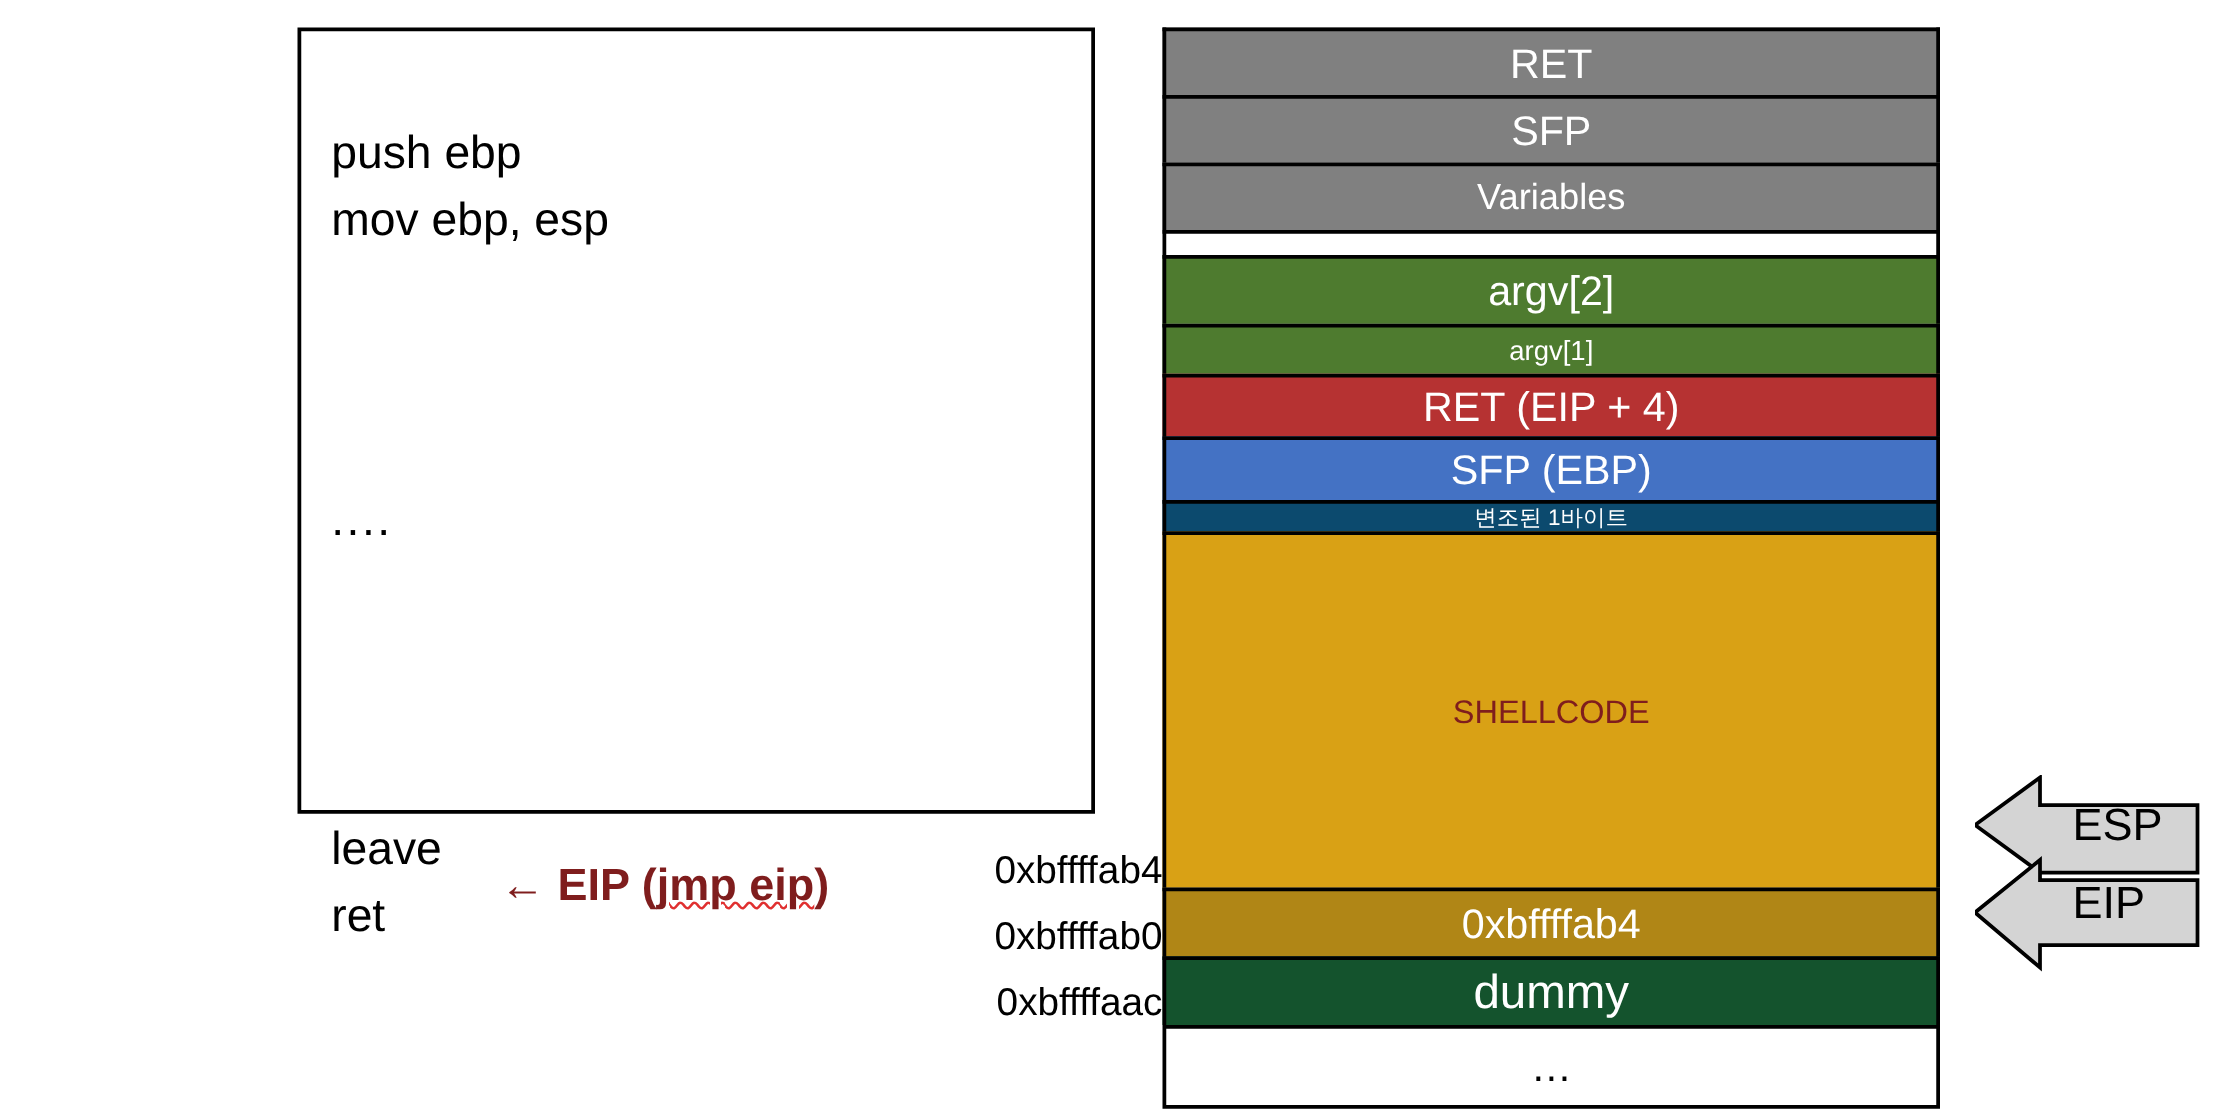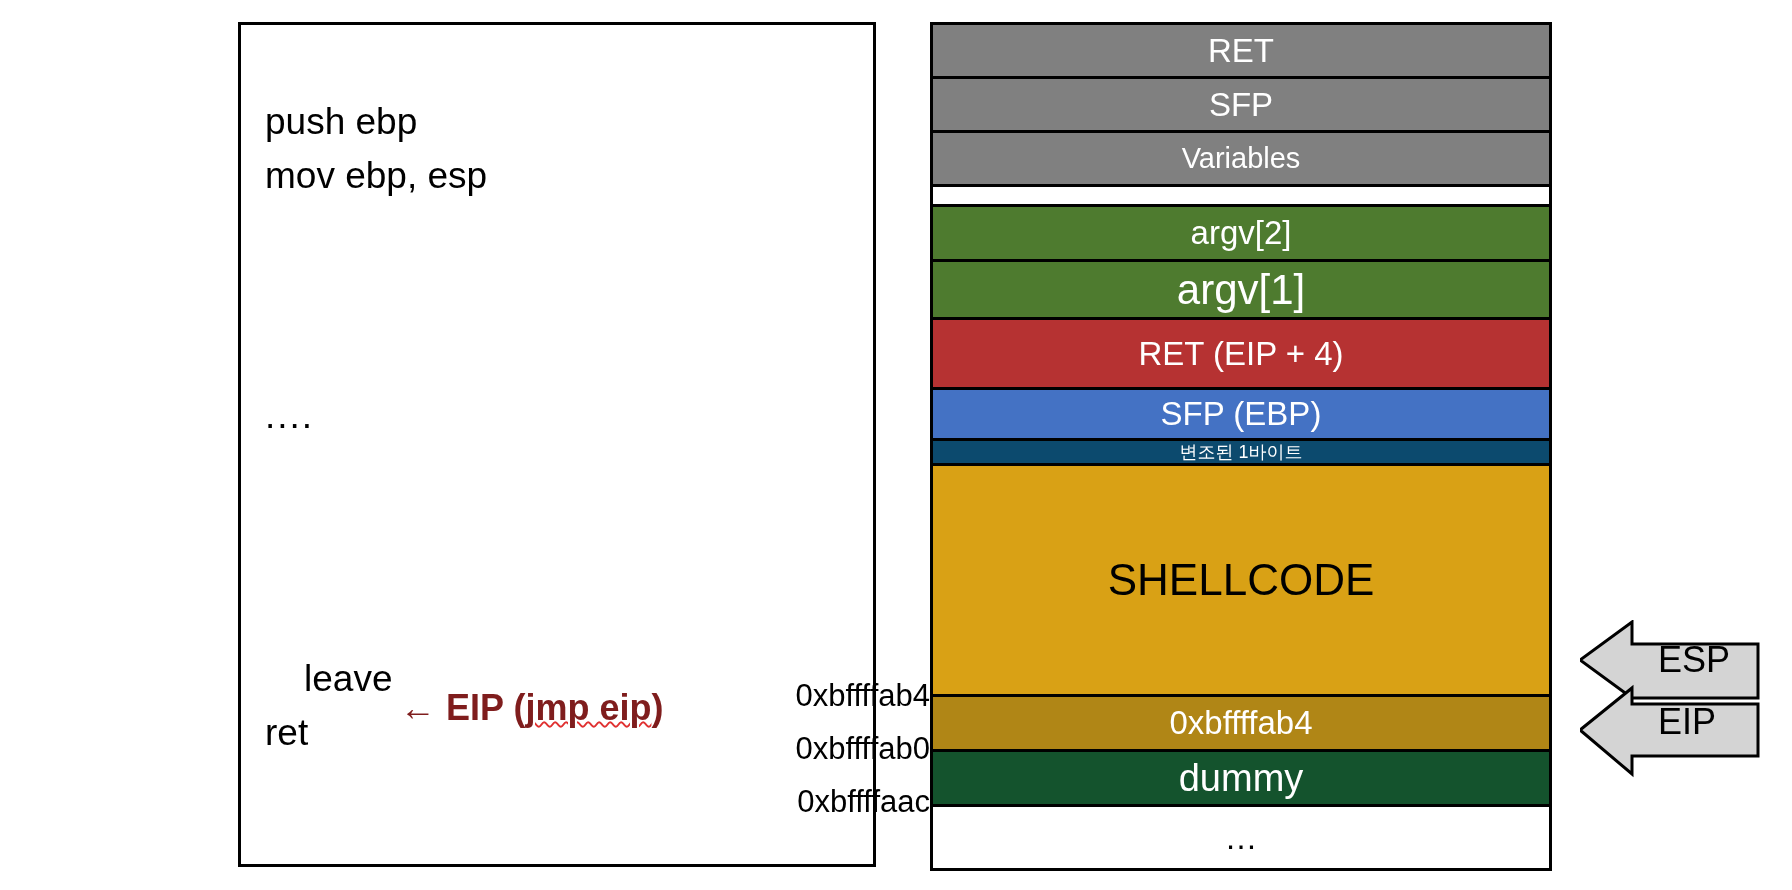--- a/index.html
+++ b/index.html
@@ -14,37 +14,37 @@
     font-family: "Liberation Sans", sans-serif;
     overflow: hidden;
   }
 
   
   #code-panel {
     position: absolute;
     left: 238px;
     top: 22px;
     width: 638px;
-    height: 845px;
+    height: 629px;
     border: 3px solid #000000;
     box-sizing: border-box;
     background: #ffffff;
   }
   .code-line {
     position: absolute;
     left: 24px;
     font-size: 37px;
     line-height: 1.0;
     color: #000000;
     white-space: pre;
   }
   #code-push  { top: 78px; }
   #code-mov   { top: 132px; }
   #code-dots  { top: 372px; letter-spacing: 2px; }
-  #code-leave { top: 635px; margin-left: 39px; }
+  #code-leave { top: 635px; }
   #code-ret   { top: 689px; }
 
   #eip-note {
     position: absolute;
     left: 400px;
     top: 687px;
     font-size: 36px;
     font-weight: bold;
     color: #7f1d1d;
     white-space: pre;
@@ -133,25 +133,25 @@
 <div class="addr-label" id="addr-0">0xbffffab4</div>
 <div class="addr-label" id="addr-1">0xbffffab0</div>
 <div class="addr-label" id="addr-2">0xbffffaac</div>
 
 <div id="stack">
     <div class="stack-row" style="height: 54px; background: rgb(128, 128, 128); color: rgb(255, 255, 255); font-size: 33px;"><span>RET</span></div>
     <div class="stack-row" style="height: 54px; background: rgb(128, 128, 128); color: rgb(255, 255, 255); font-size: 33px;"><span>SFP</span></div>
     <div class="stack-row" style="height: 54px; background: rgb(128, 128, 128); color: rgb(255, 255, 255); font-size: 29px;"><span>Variables</span></div>
     <div class="stack-row" style="height: 20px; background: rgb(255, 255, 255); color: rgb(0, 0, 0); font-size: 33px;"><span></span></div>
     <div class="stack-row" style="height: 55px; background: rgb(78, 123, 47); color: rgb(255, 255, 255); font-size: 33px;"><span>argv[2]</span></div>
-    <div class="stack-row" style="height: 58px; background: rgb(78, 123, 47); color: rgb(255, 255, 255); font-size: 42px;"><span>argv[1]</span></div>
-    <div class="stack-row" style="height: 70px; background: rgb(182, 50, 50); color: rgb(255, 255, 255); font-size: 33px;"><span>RET (EIP + 4)</span></div>
+    <div class="stack-row" style="height: 40px; background: rgb(78, 123, 47); color: rgb(255, 255, 255); font-size: 22px;"><span>argv[1]</span></div>
+    <div class="stack-row" style="height: 50px; background: rgb(182, 50, 50); color: rgb(255, 255, 255); font-size: 33px;"><span>RET (EIP + 4)</span></div>
     <div class="stack-row" style="height: 51px; background: rgb(68, 114, 196); color: rgb(255, 255, 255); font-size: 33px;"><span>SFP (EBP)</span></div>
     <div class="stack-row" style="height: 25px; background: #0c4a6e; color: rgb(255, 255, 255); font-size: 18px;"><span>변조된 1바이트</span></div>
-    <div class="stack-row" style="height: 231px; background: rgb(217, 161, 21); color: #000000; font-size: 44px;"><span>SHELLCODE</span></div>
+    <div class="stack-row" style="height: 285px; background: rgb(217, 161, 21); color: #7f1d1d; font-size: 26px;"><span>SHELLCODE</span></div>
     <div class="stack-row" style="height: 55px; background: rgb(176, 134, 22); color: rgb(255, 255, 255); font-size: 33px;"><span>0xbffffab4</span></div>
     <div class="stack-row" style="height: 55px; background: #14532d; color: rgb(255, 255, 255); font-size: 38px;"><span>dummy</span></div>
     <div class="stack-row last" style="height: 67px; background: rgb(255, 255, 255); color: rgb(0, 0, 0); font-size: 33px;"><span>…</span></div>
   </div>
 
 <div id="reg-arrows">
   <div class="reg-arrow" id="arrow-esp">
     <svg width="180" height="80" viewBox="0 0 180 80">
       <polygon points="0,40 52,2 52,24 178,24 178,78 52,78 52,78" fill="#D4D4D4" stroke="#000000" stroke-width="3"></polygon>
     </svg>

